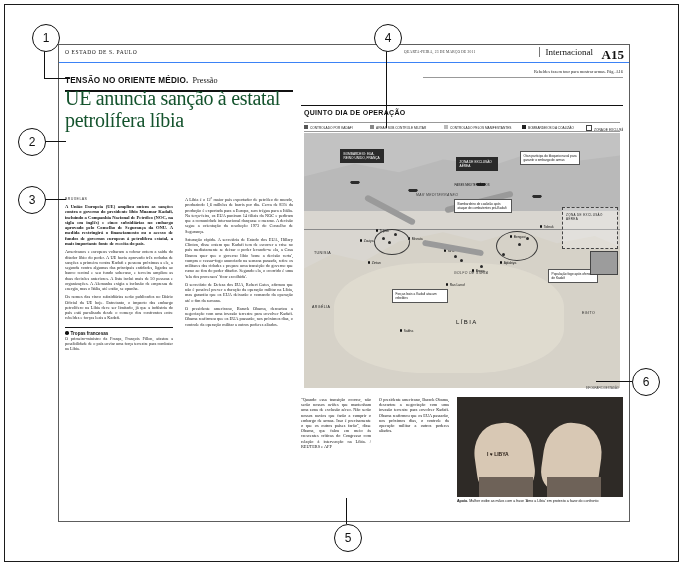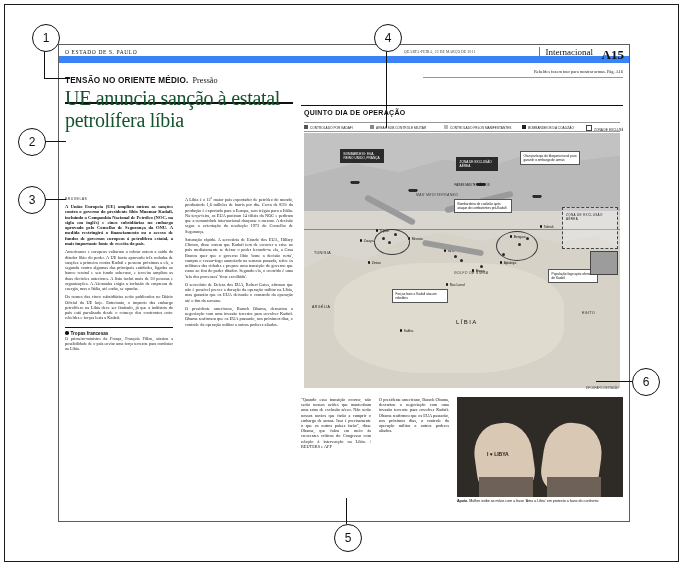--- a/index.html
+++ b/index.html
@@ -40,21 +40,21 @@
     box-sizing: border-box;
     overflow: hidden;
   }
 
   
   .masthead {
     position: absolute;
     left: 0; top: 0;
     width: 100%;
     height: 18px;
-    border-bottom: 7px solid #3b82f6;
+    border-bottom: 1px solid #3b82f6;
     box-sizing: border-box;
   }
   .masthead .brand {
     position: absolute;
     left: 6px; top: 4px;
     font-size: 5.5px;
     letter-spacing: 0.6px;
     color: #111;
     font-family: "Liberation Serif", serif;
   }
@@ -81,21 +81,21 @@
     color: #111;
     font-weight: bold;
   }
 
   
   .kicker {
     position: absolute;
     left: 6px; top: 24px;
     width: 228px;
     border-bottom: 2px solid #111;
-    padding-bottom: 15px;
+    padding-bottom: 3px;
   }
   .kicker .k1 {
     font-family: "Liberation Sans", sans-serif;
     font-weight: bold;
     font-size: 8.2px;
     letter-spacing: 0.2px;
     color: #111;
   }
   .kicker .k2 {
     font-family: "Liberation Serif", serif;

